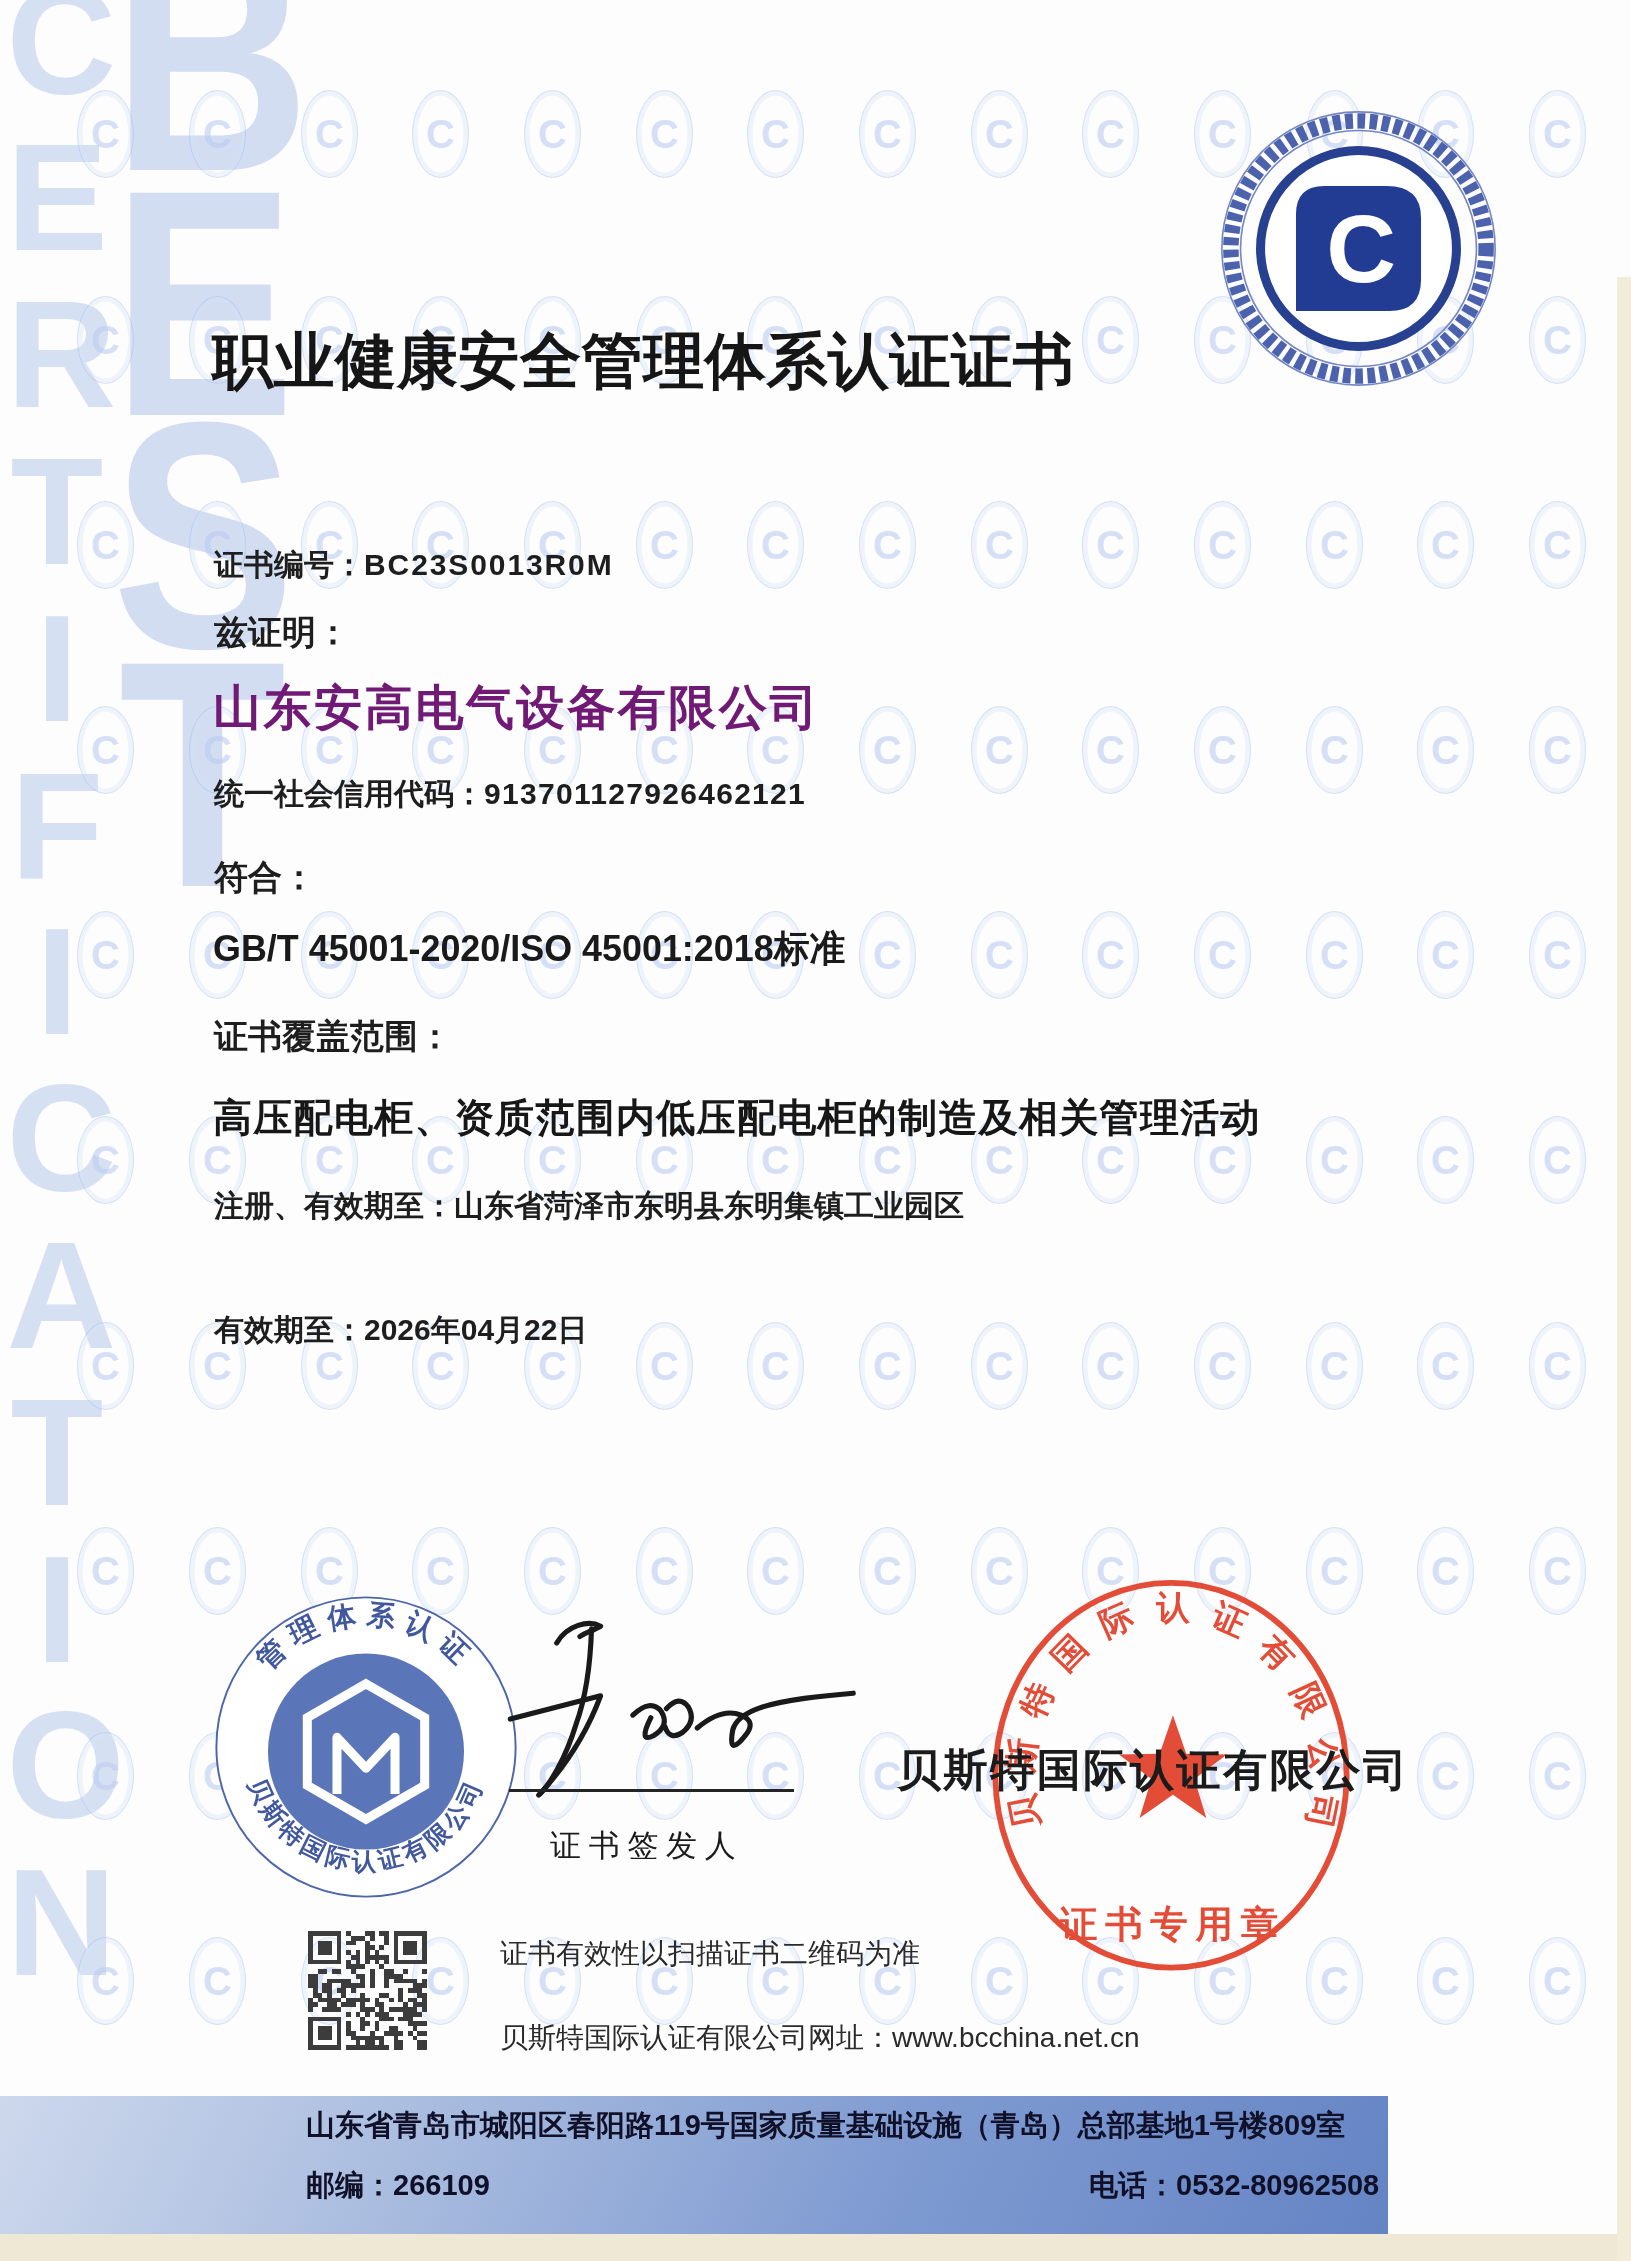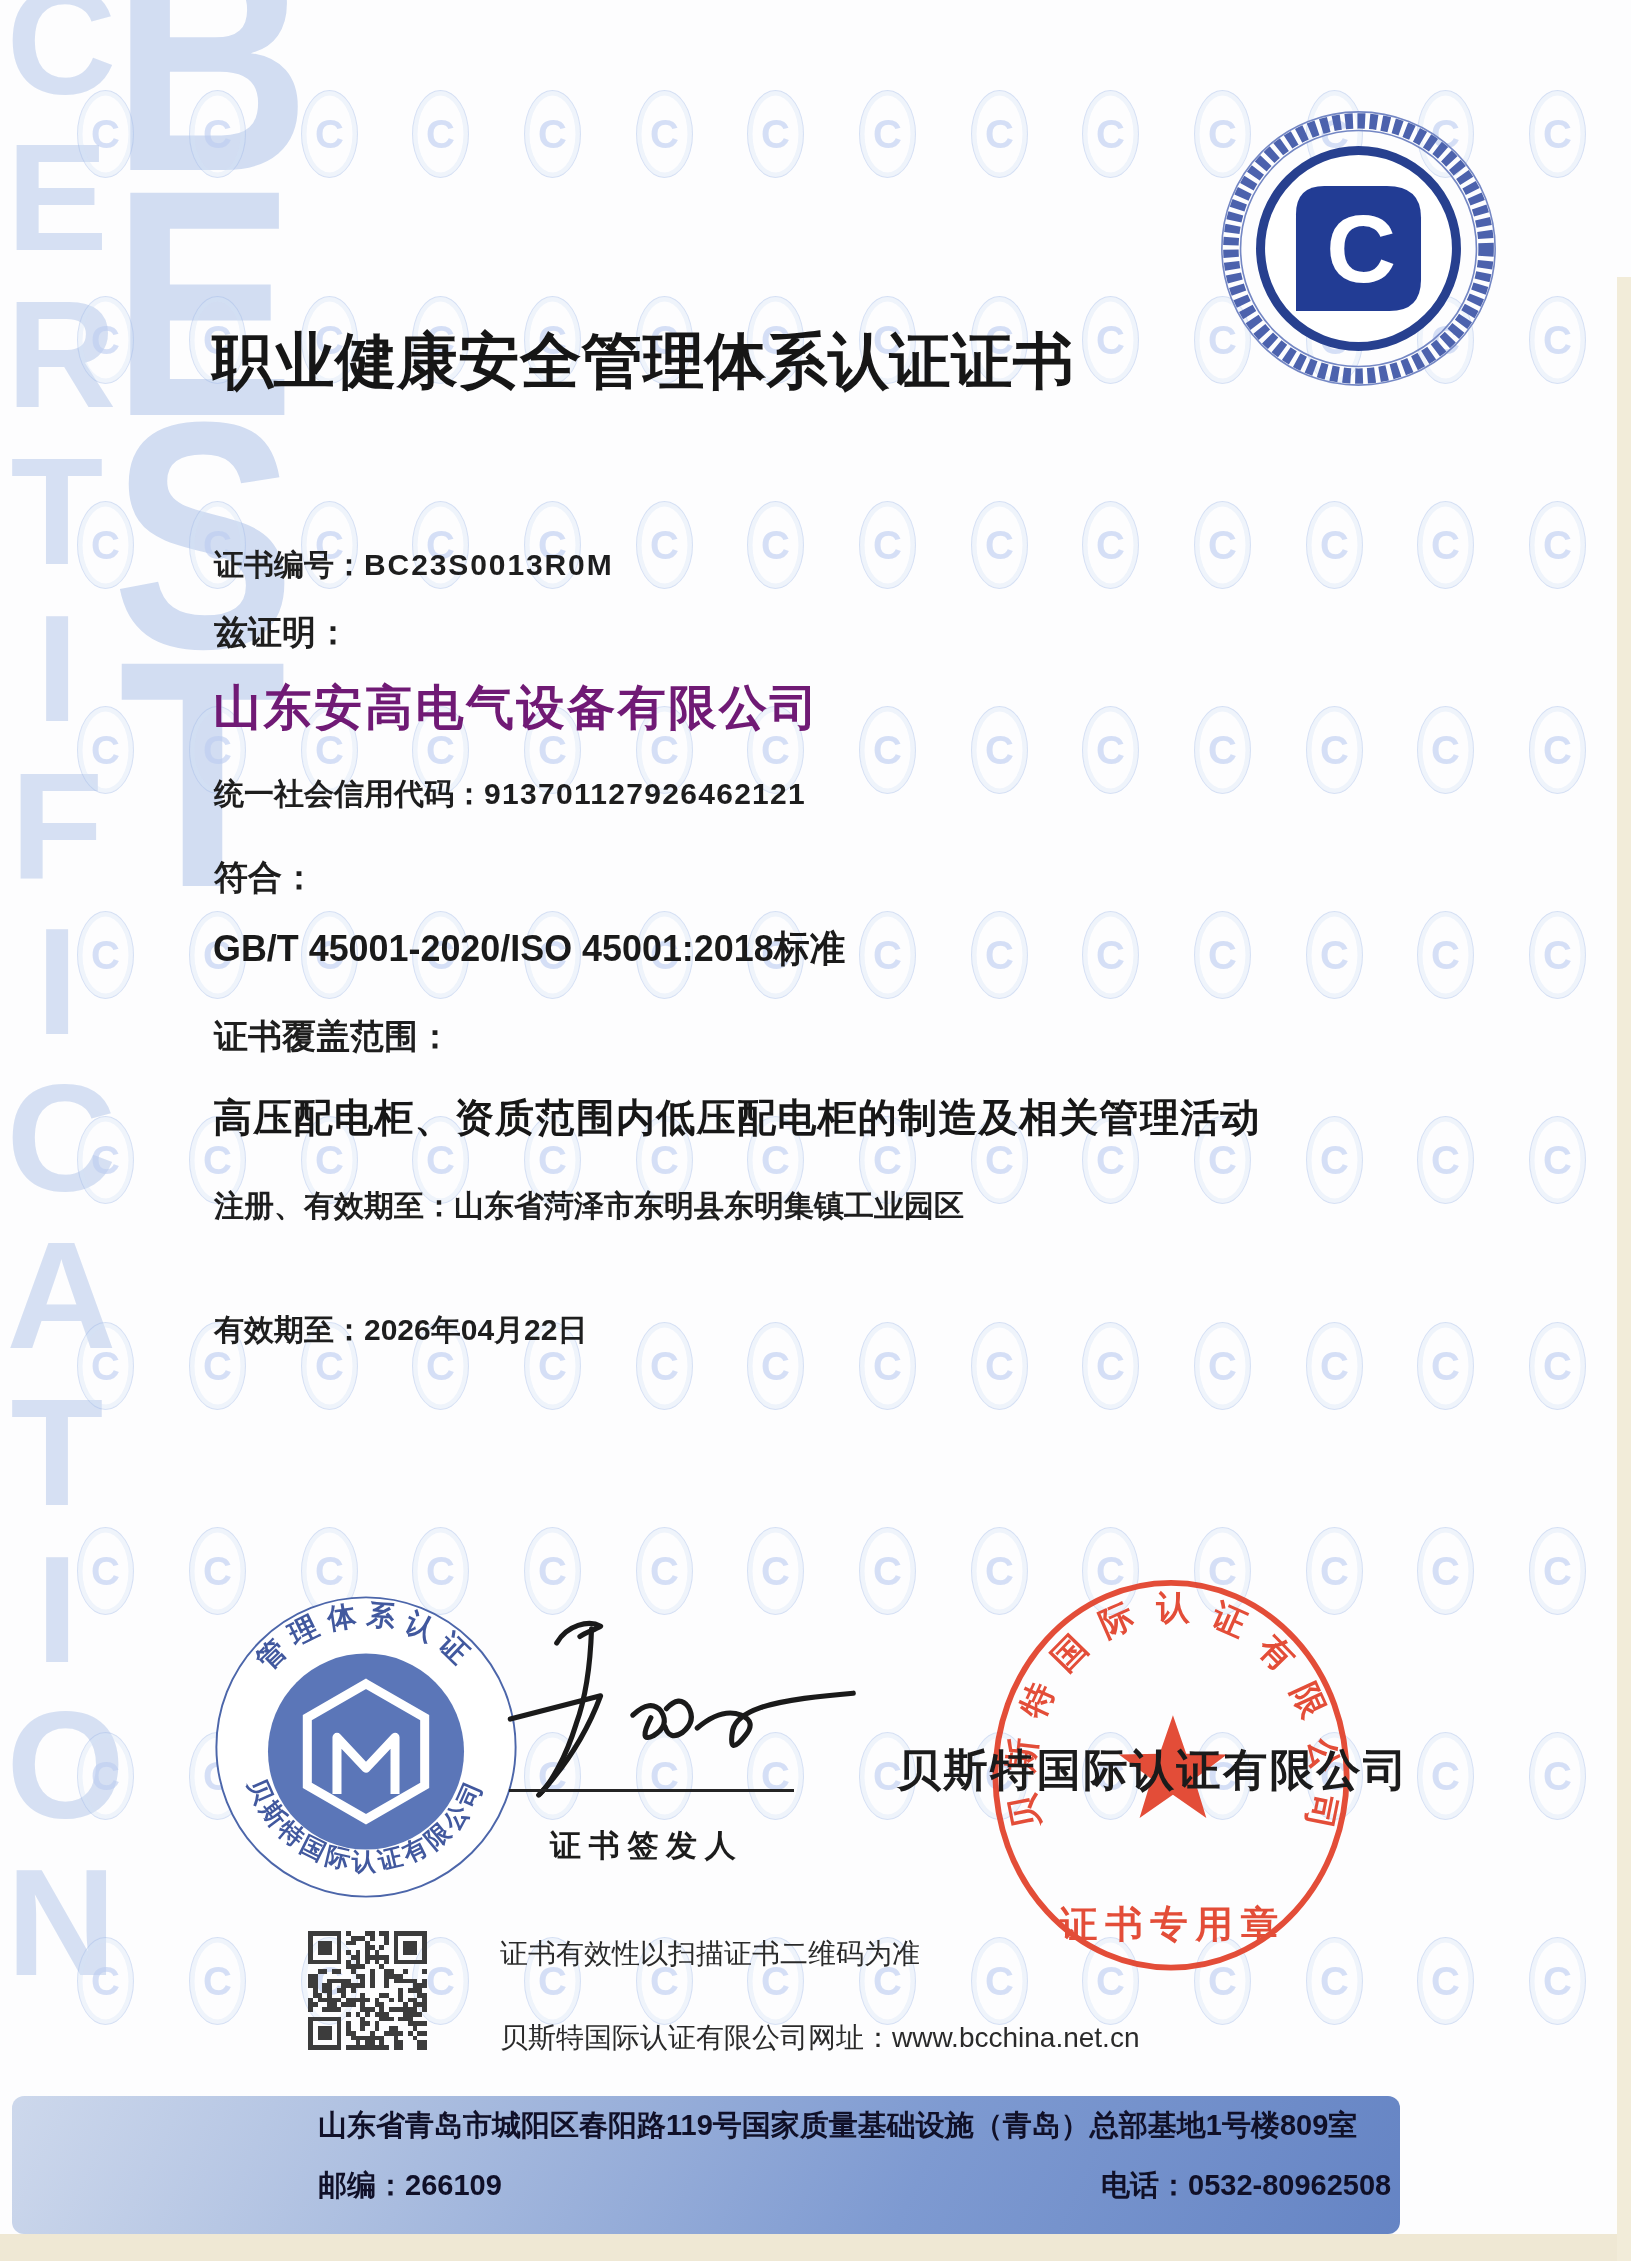--- a/index.html
+++ b/index.html
@@ -33,30 +33,30 @@
   .r-standard{left:213px;top:924px;font-size:37px;font-weight:700;letter-spacing:0;transform:scaleX(.97);transform-origin:left top;white-space:nowrap;color:#1a1a1a;}
   .r-scopelab{left:214px;top:1014px;font-size:34px;font-weight:600;}
   .r-scope{left:213px;top:1091px;font-size:39px;font-weight:600;letter-spacing:1.3px;color:#171717;}
   .r-address{left:214px;top:1186px;font-size:30px;}
   .r-issue{left:214px;top:1247px;font-size:30px;}
   .r-valid{left:214px;top:1310px;font-size:30px;}
 
   .badge-svg{left:208px;top:1589px;z-index:5;}
   .sig-svg{left:500px;top:1591px;z-index:6;}
   .sig-line{left:509px;top:1789px;width:285px;height:2.6px;background:#242424;z-index:6;}
-  .signer{left:550px;top:1825px;font-size:31px;font-weight:700;letter-spacing:7.7px;color:#1c1c1c;}
+  .signer{left:550px;top:1825px;font-size:31px;font-weight:400;letter-spacing:7.7px;color:#1c1c1c;}
   .issuer{left:897px;top:1741px;font-size:44px;font-weight:700;letter-spacing:2.6px;color:#1b1b1b;z-index:8;white-space:nowrap;}
   .seal-svg{left:987px;top:1575px;z-index:7;opacity:.93;}
 
   .qr-svg{left:308px;top:1931px;z-index:5;}
   .qr-note{left:500px;font-size:28px;font-weight:500;color:#2a2a2a;white-space:nowrap;z-index:5;}
   .qn1{top:1935px;} .qn2{top:1977px;} .qn3{top:2019px;}
 
-  .footer{left:12px;top:2096px;width:1388px;height:138px;z-index:6;
-          background:linear-gradient(115deg,#cdd8ec 0%,#a9bcdf 30%,#7e9ad1 65%,#6584c4 100%);border-radius:12px;}
+  .footer{left:0;top:2096px;width:1388px;height:138px;z-index:6;
+          background:linear-gradient(115deg,#cdd8ec 0%,#a9bcdf 30%,#7e9ad1 65%,#6584c4 100%);}
   .footer-address{position:absolute;left:306px;top:10.3px;font-size:29px;font-weight:600;color:#101028;white-space:nowrap;}
   .footer-postal{position:absolute;left:306px;top:70px;font-size:29px;font-weight:600;color:#101028;white-space:nowrap;}
   .footer-phone{position:absolute;left:1089px;top:70px;font-size:29px;font-weight:600;color:#101028;white-space:nowrap;}
 
   .edge-bottom{left:0;top:2234px;width:1631px;height:27px;background:#efe8d4;z-index:9;}
   .edge-right{left:1617px;top:277px;width:14px;height:1984px;background:#f2ecd9;z-index:9;}
 </style>
 </head>
 <body>
 

